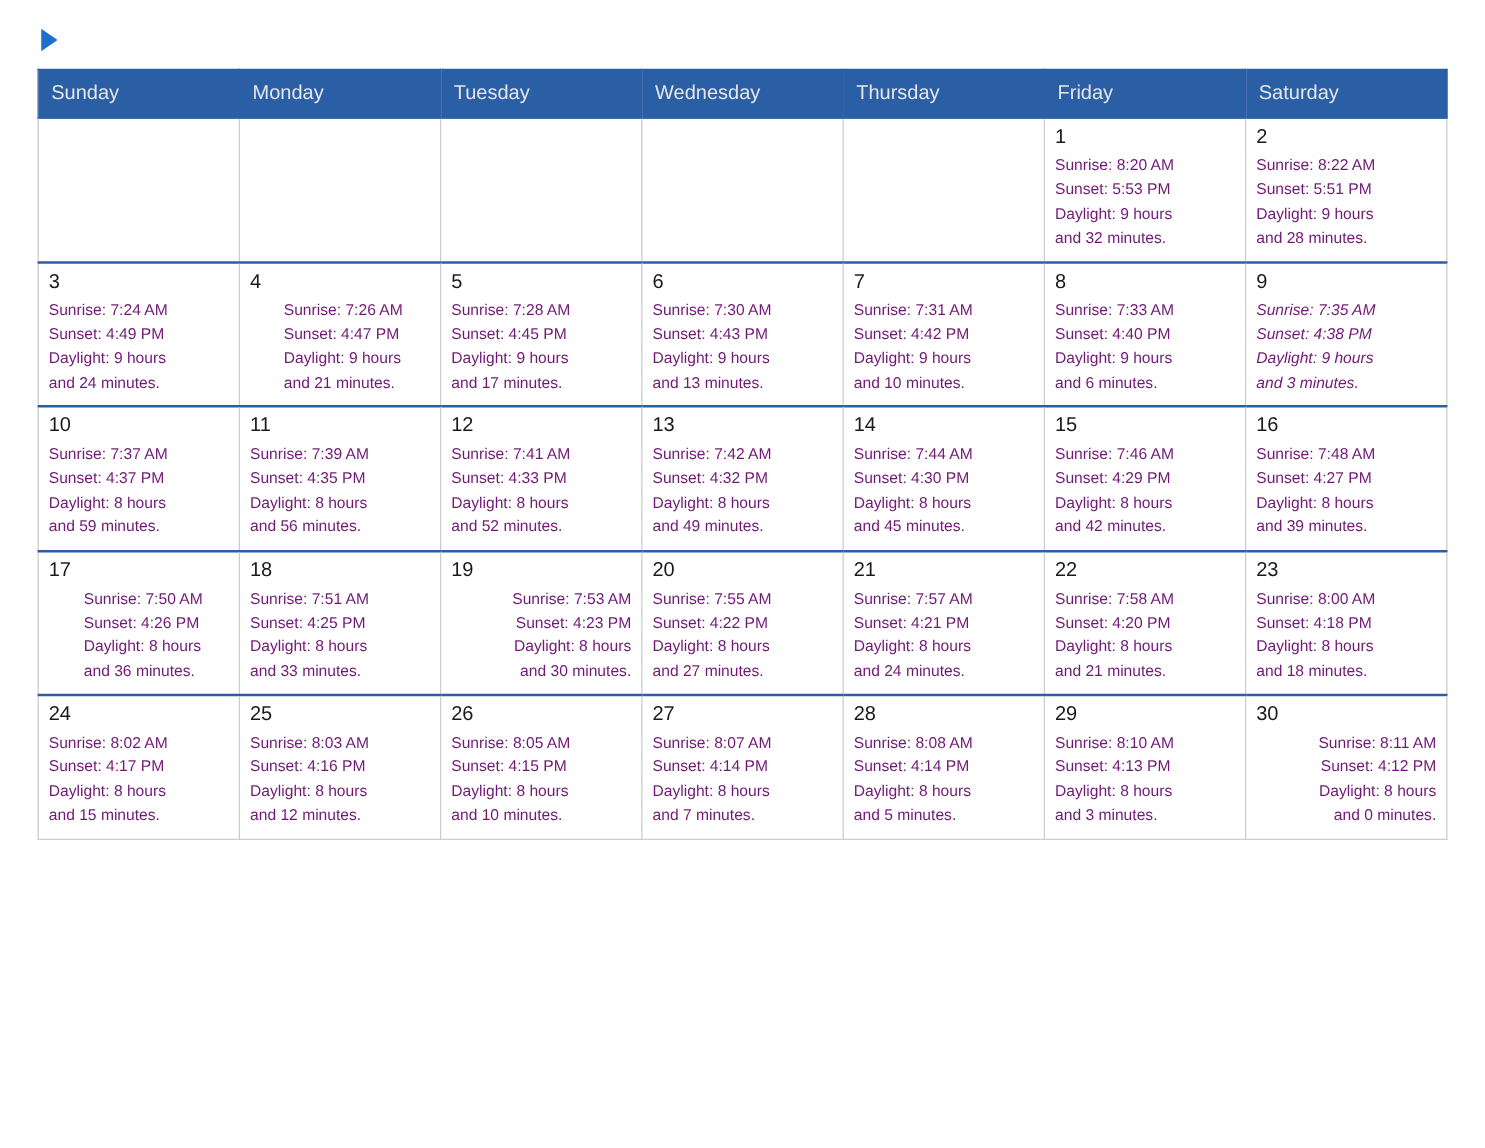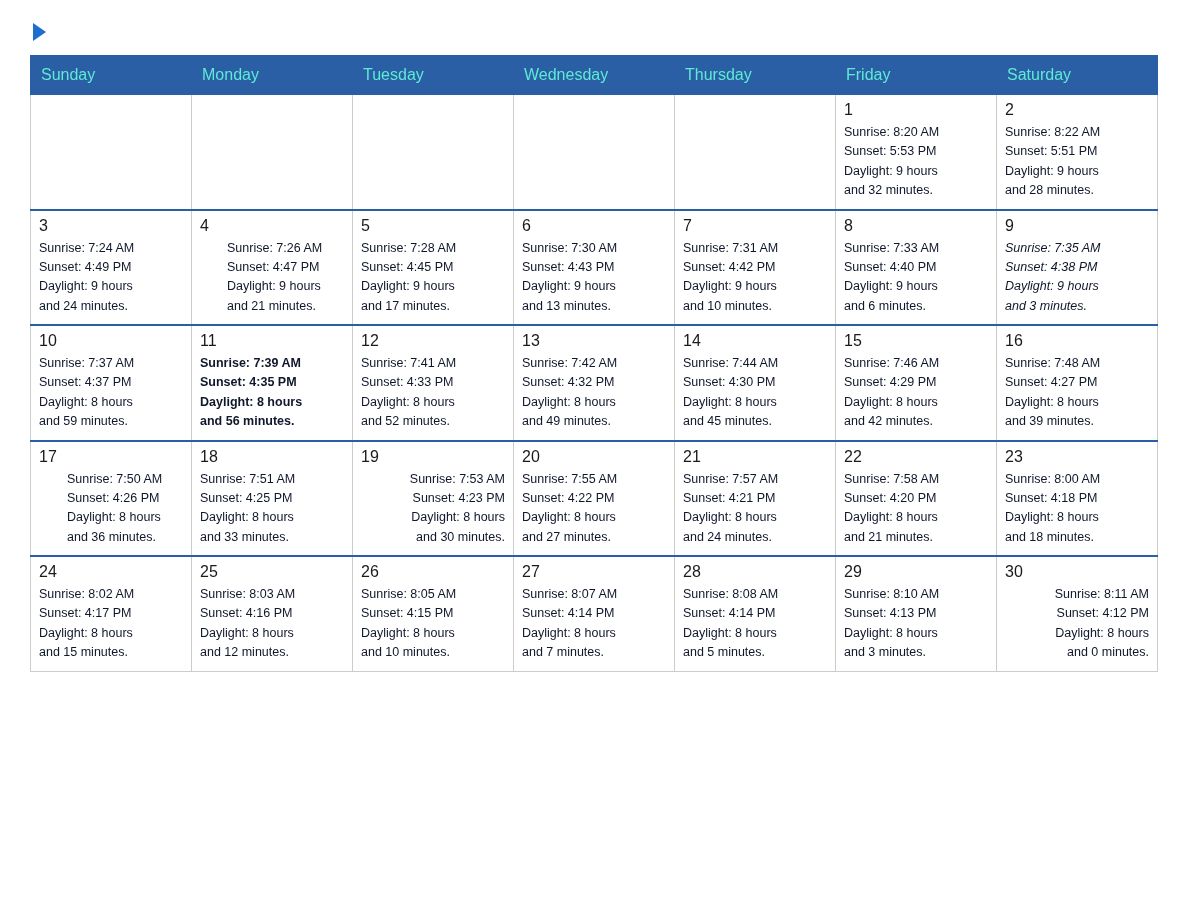--- a/index.html
+++ b/index.html
@@ -35,21 +35,21 @@
       color: #1a1a1a;
       margin-top: 4px;
     }
     .calendar {
       width: 100%;
       border-collapse: collapse;
       margin-top: 14px;
     }
     .calendar th {
       background-color: #2a5fa5;
-      color: #5eead4;
+      color: #e5e5e5;
       font-size: 16px;
       font-weight: normal;
       padding: 10px 10px;
       text-align: left;
       border: 1px solid #2a5fa5;
     }
     .calendar td {
       vertical-align: top;
       padding: 6px 8px 8px 8px;
       border: 1px solid #ccc;
@@ -62,21 +62,21 @@
     }
     .day-number {
       font-size: 16px;
       font-weight: normal;
       color: #1a1a1a;
       margin-bottom: 4px;
     }
     .day-info {
       font-size: 12.5px;
       line-height: 1.55;
-      color: #0f172a;
+      color: #701a75;
     }
     .empty-cell {
       background: #f9f9f9;
     }
     .row-separator td {
       border-top: 2px solid #2a5fa5;
     }
     .logo-wrapper {
       display: flex;
       flex-direction: column;
@@ -198,21 +198,21 @@
       <tr class="row-separator">
         <td>
           <div class="day-number">10</div>
           <div class="day-info" style="white-space: pre-line;">Sunrise: 7:37 AM
 Sunset: 4:37 PM
 Daylight: 8 hours
 and 59 minutes.</div>
         </td>
         <td>
           <div class="day-number">11</div>
-          <div class="day-info" style="white-space: pre-line; font-weight: bold;">Sunrise: 7:39 AM
+          <div class="day-info" style="white-space: pre-line;">Sunrise: 7:39 AM
 Sunset: 4:35 PM
 Daylight: 8 hours
 and 56 minutes.</div>
         </td>
         <td>
           <div class="day-number">12</div>
           <div class="day-info" style="white-space: pre-line;">Sunrise: 7:41 AM
 Sunset: 4:33 PM
 Daylight: 8 hours
 and 52 minutes.</div>

